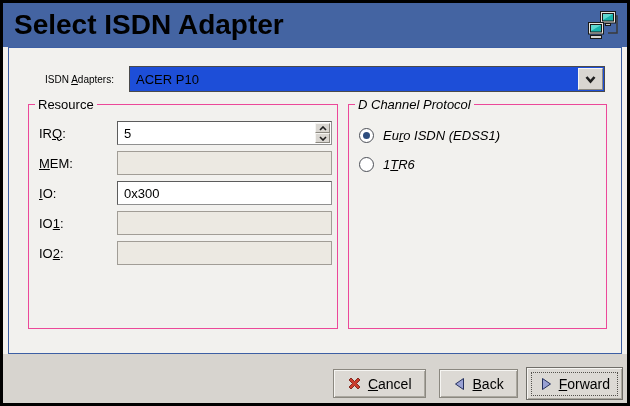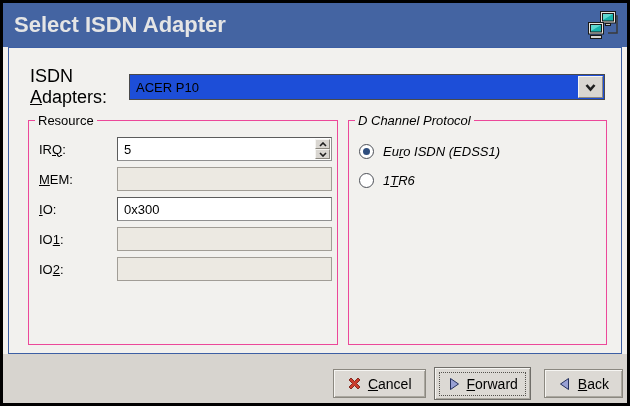--- a/index.html
+++ b/index.html
@@ -5,28 +5,28 @@
   html,body{margin:0;padding:0;background:#fff;}
   *{box-sizing:border-box;}
   .window{
     width:630px;height:406px;border:3px solid #000;background:#f2f1ee;
     font-family:"Liberation Sans",sans-serif;color:#000;
     display:flex;flex-direction:column;overflow:hidden;
   }
   
   .header{flex:0 0 44px;background:#4464a2;display:flex;align-items:center;
     justify-content:space-between;padding:0 8px 0 11px;}
-  .title{color:#e5e5e5;font-size:22px;font-weight:bold;text-align:center;}
+  .title{color:#000000;font-size:28px;font-weight:bold;text-align:center;}
   .header-icon{width:34px;height:32px;margin-top:2px;}
   
   .body{flex:1 1 auto;padding:0 5px;}
   .panel{height:100%;border:1px solid #3d5fa4;background:#f2f1ee;}
   
   .adapter-row{display:flex;align-items:center;margin:18px 16px 0 21px;}
-  .adapter-label{flex:0 0 99px;font-size:18px;}
+  .adapter-label{flex:0 0 99px;font-size:10px;text-align:center;}
   .combo{flex:1;height:26px;background:#1d4ed8;border:1px solid #4a4a4a;
     position:relative;display:flex;align-items:center;}
   .combo-value{font-size:13px;padding-left:6px;}
   .combo-btn{position:absolute;top:1px;right:1px;bottom:1px;width:25px;
     background:#d9d6d1;border:1px solid #8b8880;border-top-color:#f5f4f1;
     border-left-color:#f5f4f1;display:flex;align-items:center;justify-content:center;}
   
   .groups{display:flex;gap:10px;margin:5px 14px 0 19px;}
   fieldset{border:1px solid #ec4899;margin:0;padding:0;height:232px;}
   fieldset.resource{flex:0 0 310px;}
@@ -182,33 +182,33 @@
 
   <div class="footer">
     <button class="btn btn-cancel">
       <span class="ico">
         <svg width="15" height="15" viewBox="0 0 15 15">
             <path d="M2 4 L4 2 L7.5 5.5 L11 2 L13 4 L9.5 7.5 L13 11 L11 13 L7.5 9.5 L4 13 L2 11 L5.5 7.5 Z" fill="#cb3d2e" stroke="#7e1f15" stroke-width="0.9"></path>
           </svg>
       </span>
       <span><span></span><span class="mn">C</span><span>ancel</span></span>
     </button>
+    <button class="btn btn-back">
+      <span class="ico">
+        <svg width="14" height="14" viewBox="0 0 14 14">
+            <polygon points="10.5,1.5 10.5,12.5 2.5,7" fill="#99a1d4" stroke="#24305e"></polygon>
+          </svg>
+      </span>
+      <span><span></span><span class="mn">B</span><span>ack</span></span>
+    </button>
     <button class="btn btn-forward">
       <span class="focus-rect">
         <span class="ico">
           <svg width="14" height="14" viewBox="0 0 14 14">
               <polygon points="3.5,1.5 3.5,12.5 11.5,7" fill="#99a1d4" stroke="#24305e"></polygon>
             </svg>
         </span>
         <span><span></span><span class="mn">F</span><span>orward</span></span>
       </span>
     </button>
-    <button class="btn btn-back">
-      <span class="ico">
-        <svg width="14" height="14" viewBox="0 0 14 14">
-            <polygon points="10.5,1.5 10.5,12.5 2.5,7" fill="#99a1d4" stroke="#24305e"></polygon>
-          </svg>
-      </span>
-      <span><span></span><span class="mn">B</span><span>ack</span></span>
-    </button>
   </div>
 
 </div>
 
 </body></html>

